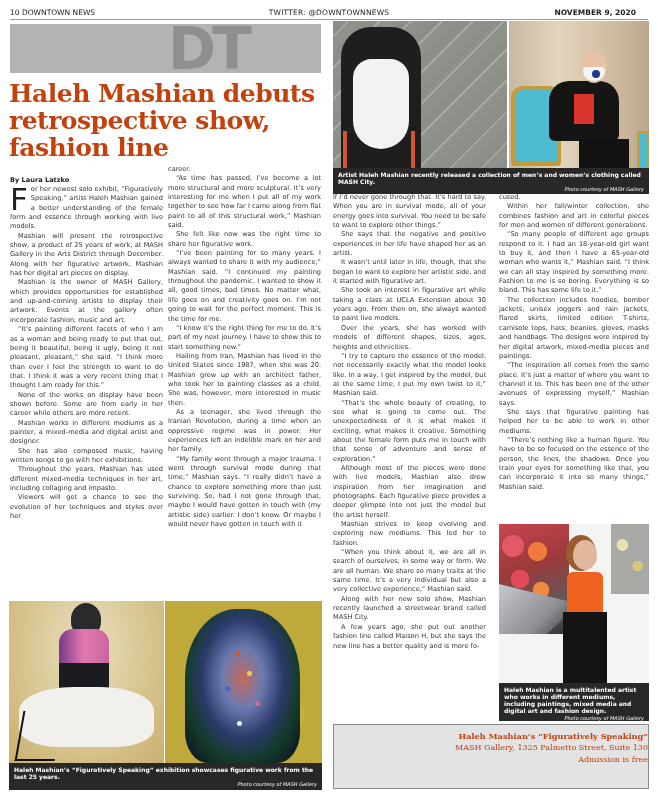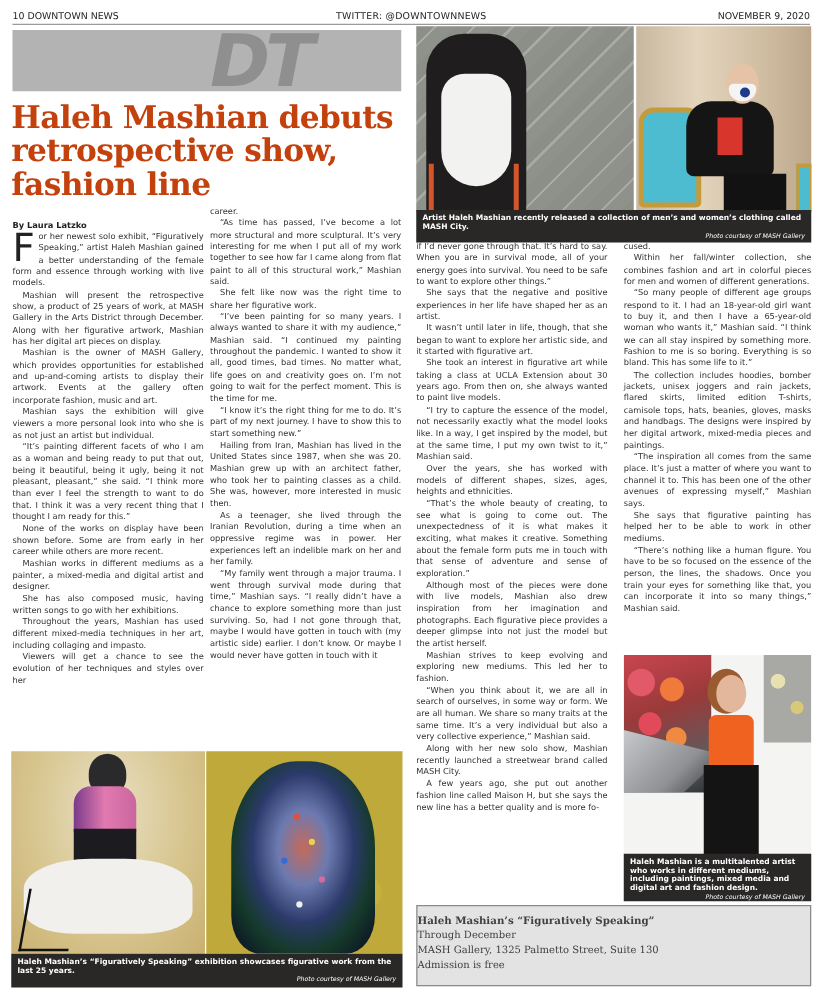--- a/index.html
+++ b/index.html
@@ -2,23 +2,23 @@
 <html><head>
 <meta charset="utf-8">
 <style>
   * { box-sizing: border-box; margin: 0; padding: 0; }
   html, body { width: 658px; height: 800px; background: #ffffff; overflow: hidden; }
   body { position: relative; font-family: "DejaVu Sans", sans-serif; color: #222; }
 
   .folio { position: absolute; left: 10px; right: 10px; top: 8px; height: 12px; font-size: 7.5px; color: #222; border-bottom: 1.5px solid #9a9a9a; }
   .folio .left { position: absolute; left: 0; top: 0; font-weight: normal; }
   .folio .center { position: absolute; left: 50%; transform: translateX(-50%); top: 0; letter-spacing: 0.2px; }
-  .folio .right { position: absolute; right: 0; top: 0; font-weight: normal; }
-
-  .section-banner { position: absolute; left: 10px; top: 24px; width: 311px; height: 49px; background: #b3b3b3; overflow: hidden; font-style: italic; }
+  .folio .right { position: absolute; right: 12px; top: 0; font-weight: bold; }
+
+  .section-banner { position: absolute; left: 10px; top: 24px; width: 311px; height: 49px; background: #b3b3b3; overflow: hidden; }
   .section-banner .dt { position: absolute; left: 158px; top: -4px; font-family: "DejaVu Sans", sans-serif; font-weight: bold; font-size: 58px; color: #8f8f8f; letter-spacing: -4px; line-height: 1; }
   .section-banner .label { position: absolute; left: 6px; top: 5px; font-family: "DejaVu Serif", serif; font-size: 22px; color: #ffffff; letter-spacing: 0.5px; }
 
   .headline { position: absolute; left: 9px; top: 80px; width: 315px; font-family: "DejaVu Serif", serif; font-size: 25px; line-height: 27px; color: #c2410c; letter-spacing: -0.5px; }
 
   .byline { position: absolute; left: 10px; top: 176px; font-size: 6.6px; font-weight: bold; color: #222; }
 
   .col { position: absolute; font-size: 6.6px; line-height: 9.35px; color: #333; text-align: justify; }
   .col p { text-indent: 8px; }
   .col p.noindent { text-indent: 0; }
@@ -66,21 +66,21 @@
   
   .photo-artist { left: 499px; top: 524px; width: 150px; height: 160px; background: #f4f4f2; }
   .flowers { position: absolute; left: 0; top: 0; width: 70px; height: 110px; background: radial-gradient(circle at 20% 20%, #e25a6a 0 10%, transparent 11%), radial-gradient(circle at 55% 25%, #ef7a3c 0 10%, transparent 11%), radial-gradient(circle at 30% 50%, #e04a5a 0 12%, transparent 13%), radial-gradient(circle at 60% 60%, #f08a40 0 10%, transparent 11%), radial-gradient(circle at 35% 80%, #d94860 0 10%, transparent 11%), linear-gradient(160deg, #c94550 0%, #9a3a3a 40%, #5a5d60 80%, #303236 100%); }
   .flower-silver { position: absolute; left: 0; top: 60px; width: 80px; height: 50px; background: linear-gradient(135deg, #c8c9cc, #8e9094 60%, #2d2f33); clip-path: polygon(0 0, 100% 40%, 60% 100%, 0 100%); }
   .mosaic-small { position: absolute; left: 112px; top: 0; width: 38px; height: 70px; background: radial-gradient(circle at 30% 30%, #e8e0b0 0 10%, transparent 11%), radial-gradient(circle at 70% 60%, #d9c77a 0 10%, transparent 11%), #a8a8a4; }
   .artist-head { position: absolute; left: 74px; top: 16px; width: 24px; height: 30px; background: #e2b79b; border-radius: 50%; box-shadow: -4px -2px 0 3px #9a5b30; }
   .artist-top { position: absolute; left: 68px; top: 48px; width: 36px; height: 42px; background: #f0621f; border-radius: 6px 6px 2px 2px; }
   .artist-skirt { position: absolute; left: 64px; top: 88px; width: 44px; height: 72px; background: #141414; }
   .cap-artist { left: 499px; top: 683px; width: 150px; height: 38px; }
 
-  .info-box { position: absolute; left: 333px; top: 724px; width: 316px; height: 65px; background: #e3e3e3; border: 1.5px solid #8a8a8a; text-align: left; font-family: "DejaVu Serif", serif; color: #404040; padding-top: 5px; }
+  .info-box { position: absolute; left: 333px; top: 724px; width: 316px; height: 65px; background: #e3e3e3; border: 1.5px solid #8a8a8a; text-align: right; font-family: "DejaVu Serif", serif; color: #c2410c; padding-top: 5px; }
   .info-box .title { font-weight: bold; font-size: 8.2px; line-height: 12px; }
   .info-box .line { font-size: 8px; line-height: 12px; }
 </style>
 </head>
 <body>
 
 <div class="folio">
   <span class="left">10  DOWNTOWN NEWS</span>
   <span class="center">TWITTER: @DOWNTOWNNEWS</span>
   <span class="right">NOVEMBER 9, 2020</span>
@@ -93,21 +93,20 @@
 <h1 class="headline">Haleh Mashian debuts retrospective show, fashion line</h1>
 
 <div class="byline">By Laura Latzko</div>
 
 <div class="col col1">
   <p class="first">
     <span class="dropcap">F</span><span>or her newest solo exhibit, “Figuratively Speaking,” artist Haleh Mashian gained a better understanding of the female form and essence through working with live models.</span>
   </p>
   <p>Mashian will present the retrospective show, a product of 25 years of work, at MASH Gallery in the Arts District through December. Along with her figurative artwork, Mashian has her digital art pieces on display.</p>
   <p>Mashian is the owner of MASH Gallery, which provides opportunities for established and up-and-coming artists to display their artwork. Events at the gallery often incorporate fashion, music and art.</p>
-  <p>Mashian says the exhibition will give viewers a more personal look into who she is as not just an artist but individual.</p>
   <p>“It’s painting different facets of who I am as a woman and being ready to put that out, being it beautiful, being it ugly, being it not pleasant, pleasant,” she said. “I think more than ever I feel the strength to want to do that. I think it was a very recent thing that I thought I am ready for this.”</p>
   <p>None of the works on display have been shown before. Some are from early in her career while others are more recent.</p>
   <p>Mashian works in different mediums as a painter, a mixed-media and digital artist and designer.</p>
   <p>She has also composed music, having written songs to go with her exhibitions.</p>
   <p>Throughout the years, Mashian has used different mixed-media techniques in her art, including collaging and impasto.</p>
   <p>Viewers will get a chance to see the evolution of her techniques and styles over her</p>
 </div>
 
 <div class="col col2">
   <p class="noindent">career.</p>
@@ -140,22 +139,22 @@
 <div class="caption-bar cap-top">
   <span>Artist Haleh Mashian recently released a collection of men’s and women’s clothing called MASH City.</span>
   <span class="credit">Photo courtesy of MASH Gallery</span>
 </div>
 
 <div class="col col3">
   <p class="noindent">if I’d never gone through that. It’s hard to say. When you are in survival mode, all of your energy goes into survival. You need to be safe to want to explore other things.”</p>
   <p>She says that the negative and positive experiences in her life have shaped her as an artist.</p>
   <p>It wasn’t until later in life, though, that she began to want to explore her artistic side, and it started with figurative art.</p>
   <p>She took an interest in figurative art while taking a class at UCLA Extension about 30 years ago. From then on, she always wanted to paint live models.</p>
+  <p>Over the years, she has worked with models of different shapes, sizes, ages, heights and ethnicities.</p>
   <p>“I try to capture the essence of the model, not necessarily exactly what the model looks like. In a way, I get inspired by the model, but at the same time, I put my own twist to it,” Mashian said.</p>
-  <p>Over the years, she has worked with models of different shapes, sizes, ages, heights and ethnicities.</p>
   <p>“That’s the whole beauty of creating, to see what is going to come out. The unexpectedness of it is what makes it exciting, what makes it creative. Something about the female form puts me in touch with that sense of adventure and sense of exploration.”</p>
   <p>Although most of the pieces were done with live models, Mashian also drew inspiration from her imagination and photographs. Each figurative piece provides a deeper glimpse into not just the model but the artist herself.</p>
   <p>Mashian strives to keep evolving and exploring new mediums. This led her to fashion.</p>
   <p>“When you think about it, we are all in search of ourselves, in some way or form. We are all human. We share so many traits at the same time. It’s a very individual but also a very collective experience,” Mashian said.</p>
   <p>Along with her new solo show, Mashian recently launched a streetwear brand called MASH City.</p>
   <p>A few years ago, she put out another fashion line called Maison H, but she says the new line has a better quality and is more fo-</p>
 </div>
 
 <div class="col col4">
   <p class="noindent">cused.</p>
@@ -195,16 +194,15 @@
   <div class="mosaic-speck" style="left:90px;top:100px;background:#d86a9a;"></div>
   <div class="mosaic-speck" style="left:72px;top:120px;background:#f0f0f0;"></div>
 </div>
 <div class="caption-bar cap-bottom">
   <span>Haleh Mashian’s “Figuratively Speaking” exhibition showcases figurative work from the last 25 years.</span>
   <span class="credit">Photo courtesy of MASH Gallery</span>
 </div>
 
 <div class="info-box">
   <div class="title">Haleh Mashian’s “Figuratively Speaking”</div>
-  <div class="line">Through December</div>
   <div class="line">MASH Gallery, 1325 Palmetto Street, Suite 130</div>
   <div class="line">Admission is free</div>
 </div>
 
 </body></html>

